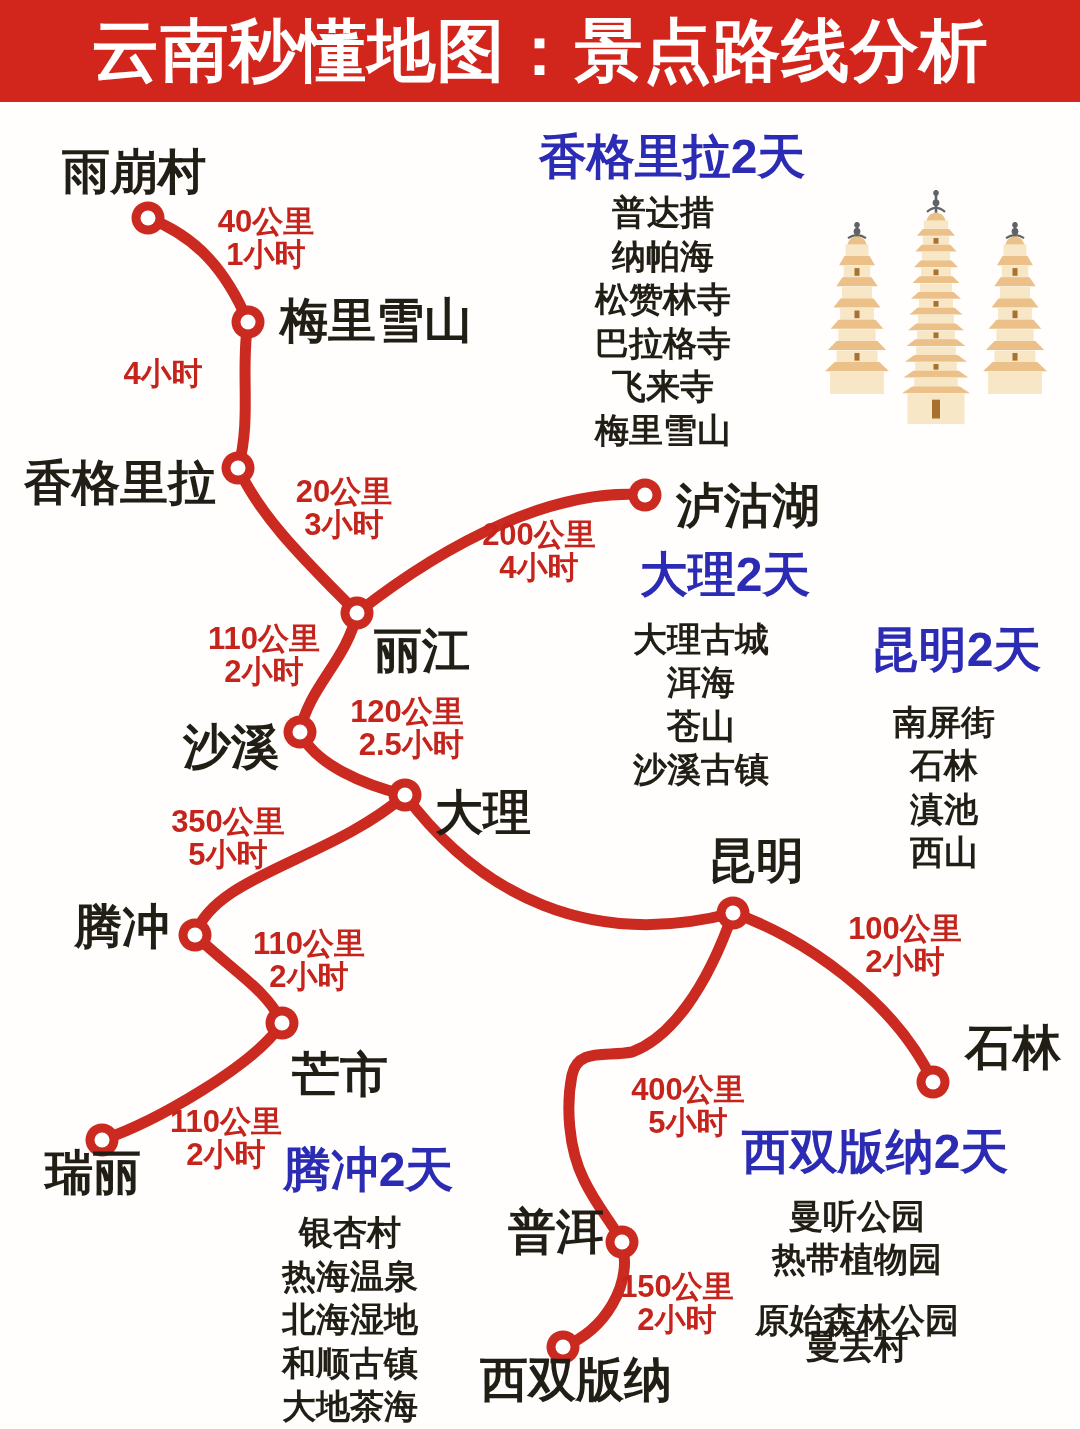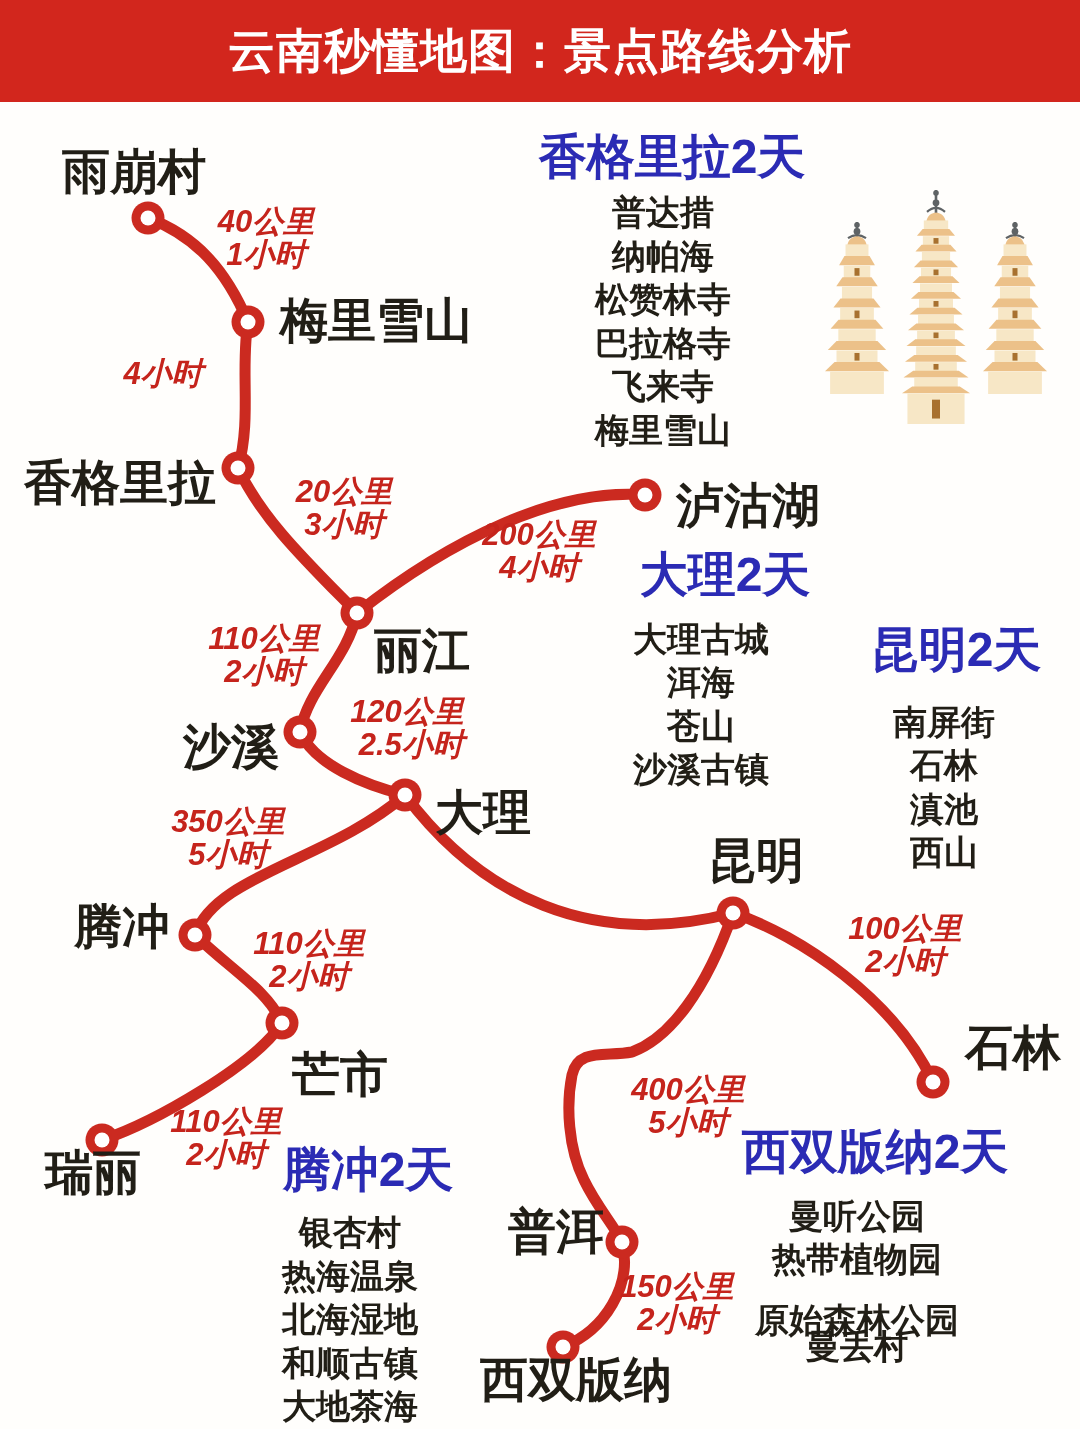--- a/index.html
+++ b/index.html
@@ -8,28 +8,28 @@
     background:var(--bg,#fffefc);
     font-family:"Liberation Sans","DejaVu Sans",sans-serif;
     font-weight:700;
   }
   .banner{
     position:absolute;left:0;top:0;width:100%;height:102px;
     background:var(--banner-bg,#d2261d);
     display:flex;align-items:center;justify-content:center;
   }
   .banner h1{
-    margin:0;color:#ffffff;font-size:47px;letter-spacing:1px;font-weight:700;
+    margin:0;color:#ffffff;font-size:68px;letter-spacing:1px;font-weight:700;
     white-space:nowrap;
   }
   .map{position:absolute;left:0;top:102px;width:1080px;height:1105px;}
   .map svg{position:absolute;left:0;top:0;}
   .abs{position:absolute;transform:translate(-50%,-50%);white-space:nowrap;text-align:center;}
   .city-label{font-size:48px;color:var(--city,#211e16);}
-  .dist-label{font-size:31px;line-height:33px;color:var(--dist,#c5241c);font-style:italic;}
+  .dist-label{font-size:31px;line-height:33px;color:var(--dist,#c5241c);}
   .itin-title{font-size:48px;color:var(--blue,#2b2bb4);}
   .itin-item{font-size:34px;color:var(--city,#211e16);}
 </style>
 </head>
 <body>
 
 <div class="canvas">
   <header class="banner">
     <h1>云南秒懂地图：景点路线分析</h1>
   </header>

